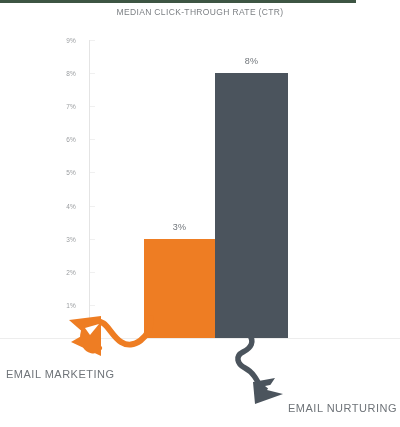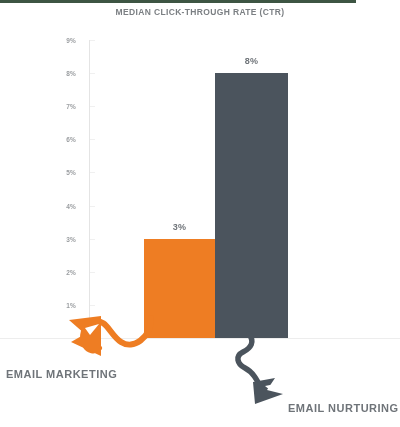--- a/index.html
+++ b/index.html
@@ -13,21 +13,20 @@
     overflow: hidden;
     font-family: "Liberation Sans", sans-serif;
     -webkit-font-smoothing: antialiased;
   }
 
   #page {
     position: relative;
     width: 392px;
     height: 427px;
     background: #ffffff;
-    font-weight: bold;
   }
 
   
   #top-rule {
     position: absolute;
     left: 0;
     top: 0;
     width: 356px;
     height: 3px;
     background: #3d5543;

